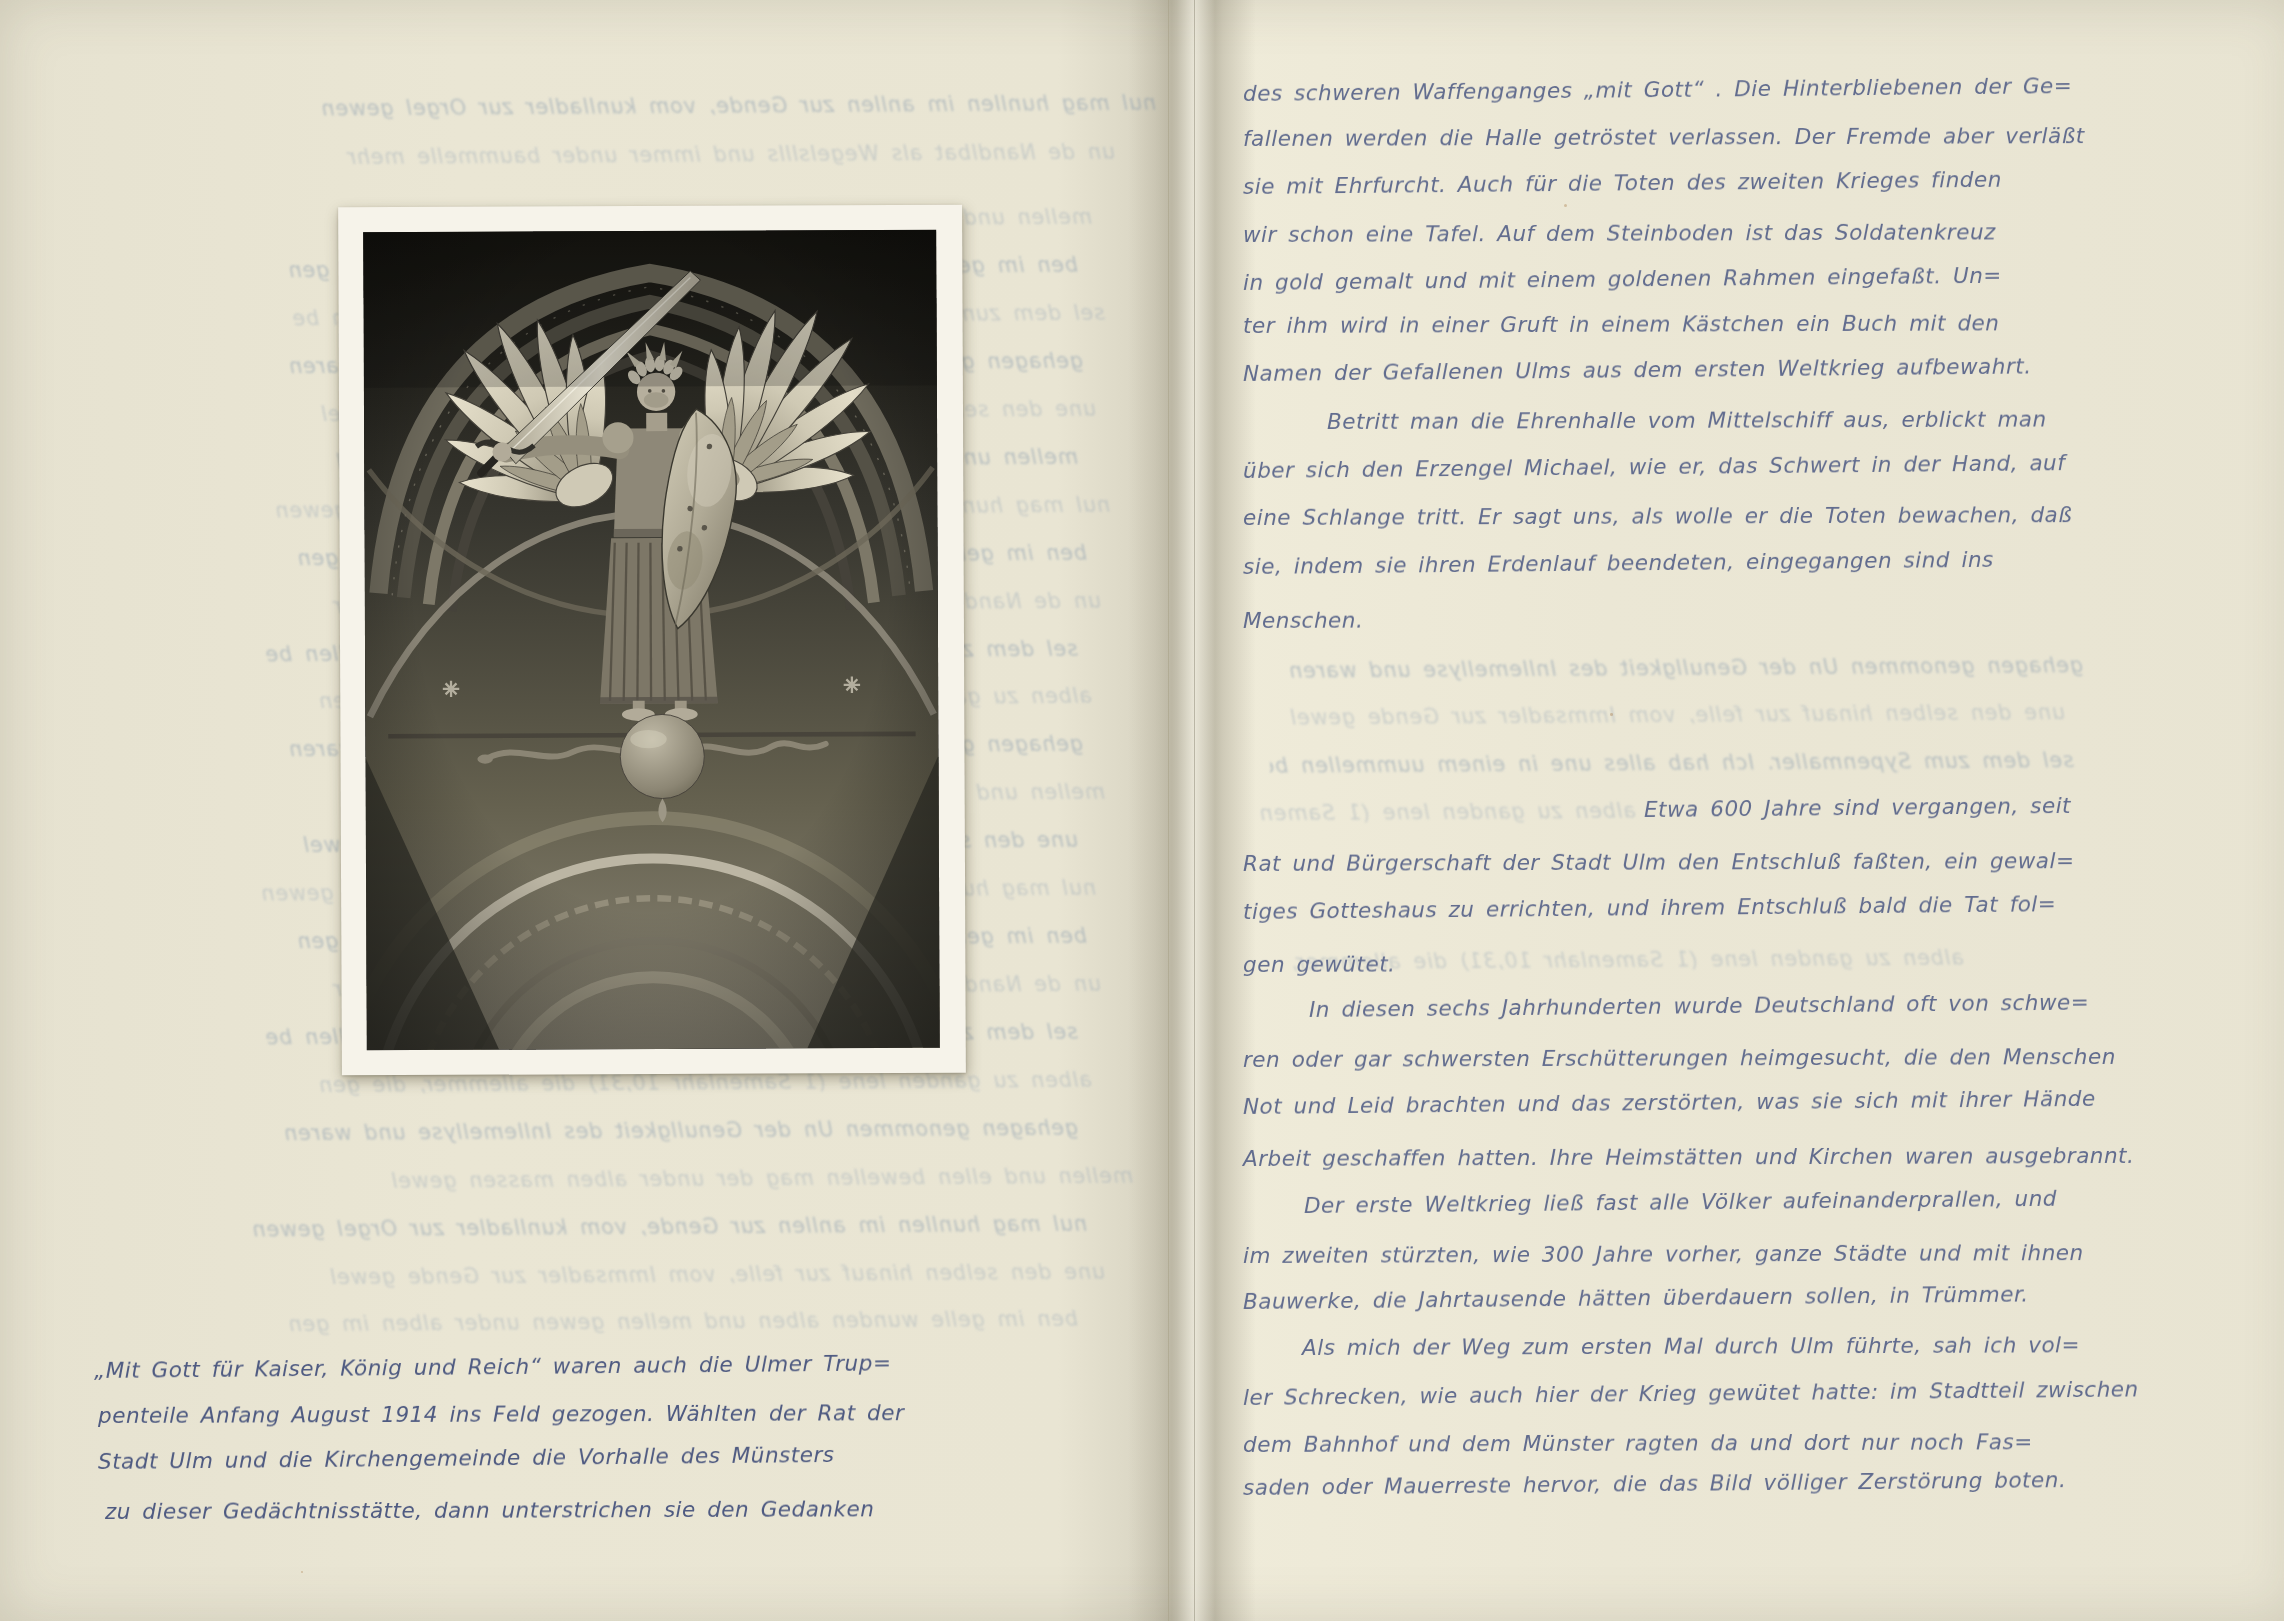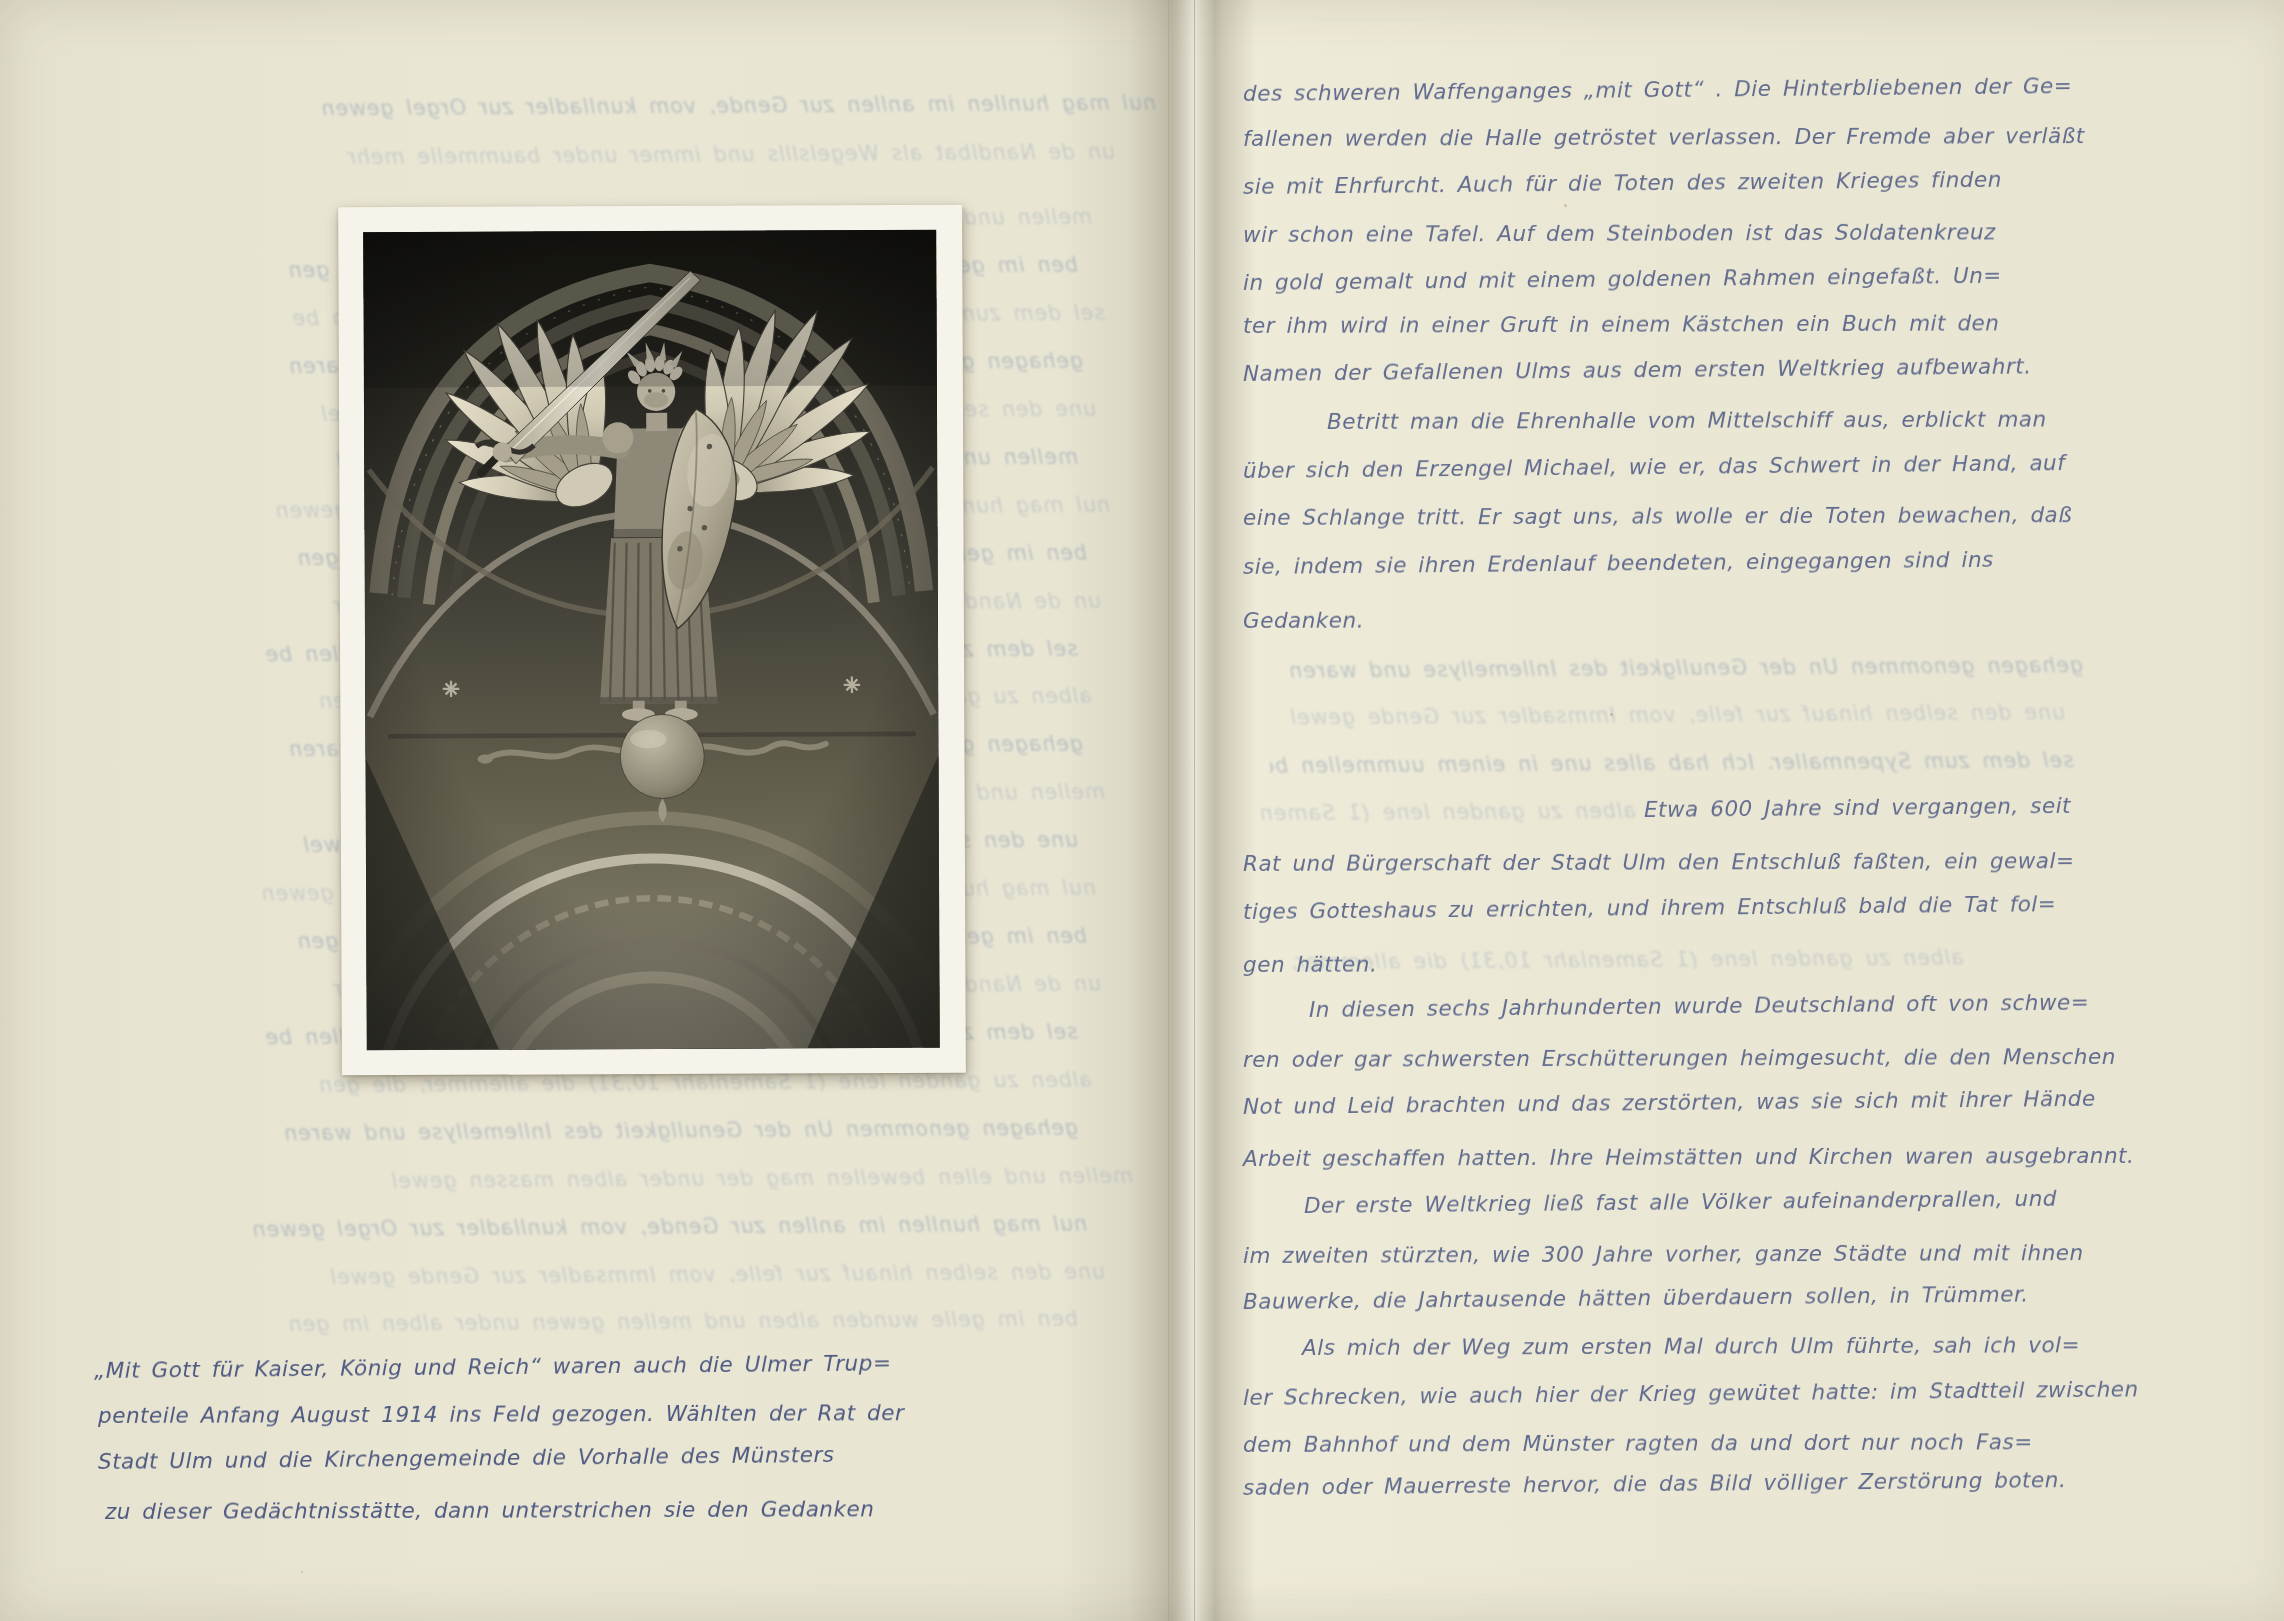--- a/index.html
+++ b/index.html
@@ -314,25 +314,25 @@
     <div class="hw alt" style="left:1243px;top:126px">fallenen werden die Halle getröstet verlassen. Der Fremde aber verläßt</div>
     <div class="hw" style="left:1243px;top:174px">sie mit Ehrfurcht. Auch für die Toten des zweiten Krieges finden</div>
     <div class="hw alt" style="left:1243px;top:222px">wir schon eine Tafel.  Auf dem Steinboden ist das Soldatenkreuz</div>
     <div class="hw" style="left:1243px;top:270px">in gold gemalt und mit einem goldenen Rahmen eingefaßt. Un=</div>
     <div class="hw alt" style="left:1243px;top:313px">ter ihm wird in einer Gruft  in einem Kästchen ein Buch mit den</div>
     <div class="hw" style="left:1243px;top:361px">Namen der Gefallenen Ulms aus dem ersten Weltkrieg aufbewahrt.</div>
     <div class="hw alt" style="left:1327px;top:409px">Betritt  man die Ehrenhalle vom Mittelschiff aus, erblickt man</div>
     <div class="hw" style="left:1243px;top:458px">über sich den Erzengel Michael, wie er, das Schwert in der Hand, auf</div>
     <div class="hw alt" style="left:1243px;top:505px">eine Schlange tritt.  Er sagt uns, als wolle er die Toten bewachen, daß</div>
     <div class="hw" style="left:1243px;top:554px">sie, indem sie ihren Erdenlauf beendeten, eingegangen sind ins</div>
-    <div class="hw alt" style="left:1243px;top:608px">Gedanken.</div>
+    <div class="hw alt" style="left:1243px;top:608px">Menschen.</div>
     <div class="hw" style="left:1644px;top:797px">Etwa 600 Jahre sind vergangen, seit</div>
     <div class="hw alt" style="left:1243px;top:851px">Rat und Bürgerschaft der Stadt Ulm den Entschluß faßten, ein gewal=</div>
     <div class="hw" style="left:1243px;top:899px">tiges Gotteshaus zu errichten, und ihrem Entschluß bald die Tat fol=</div>
-    <div class="hw alt" style="left:1243px;top:952px">gen hätten.</div>
+    <div class="hw alt" style="left:1243px;top:952px">gen gewütet.</div>
     <div class="hw" style="left:1309px;top:997px">In diesen sechs Jahrhunderten wurde Deutschland oft von schwe=</div>
     <div class="hw alt" style="left:1243px;top:1047px">ren oder gar schwersten Erschütterungen heimgesucht, die den Menschen</div>
     <div class="hw" style="left:1243px;top:1094px">Not und Leid brachten und das zerstörten, was sie sich mit ihrer Hände</div>
     <div class="hw alt" style="left:1243px;top:1146px">Arbeit geschaffen hatten. Ihre Heimstätten und Kirchen waren ausgebrannt.</div>
     <div class="hw" style="left:1304px;top:1193px">Der erste Weltkrieg ließ fast alle Völker aufeinanderprallen, und</div>
     <div class="hw alt" style="left:1243px;top:1243px">im zweiten stürzten, wie 300 Jahre vorher, ganze Städte und mit ihnen</div>
     <div class="hw" style="left:1243px;top:1289px">Bauwerke, die Jahrtausende  hätten überdauern sollen, in Trümmer.</div>
     <div class="hw alt" style="left:1302px;top:1335px">Als mich der Weg zum ersten Mal durch Ulm führte, sah ich vol=</div>
     <div class="hw" style="left:1243px;top:1385px">ler Schrecken, wie auch hier der Krieg gewütet hatte: im Stadtteil zwischen</div>
     <div class="hw alt" style="left:1243px;top:1432px">dem Bahnhof und dem Münster  ragten da und dort nur noch Fas=</div>

